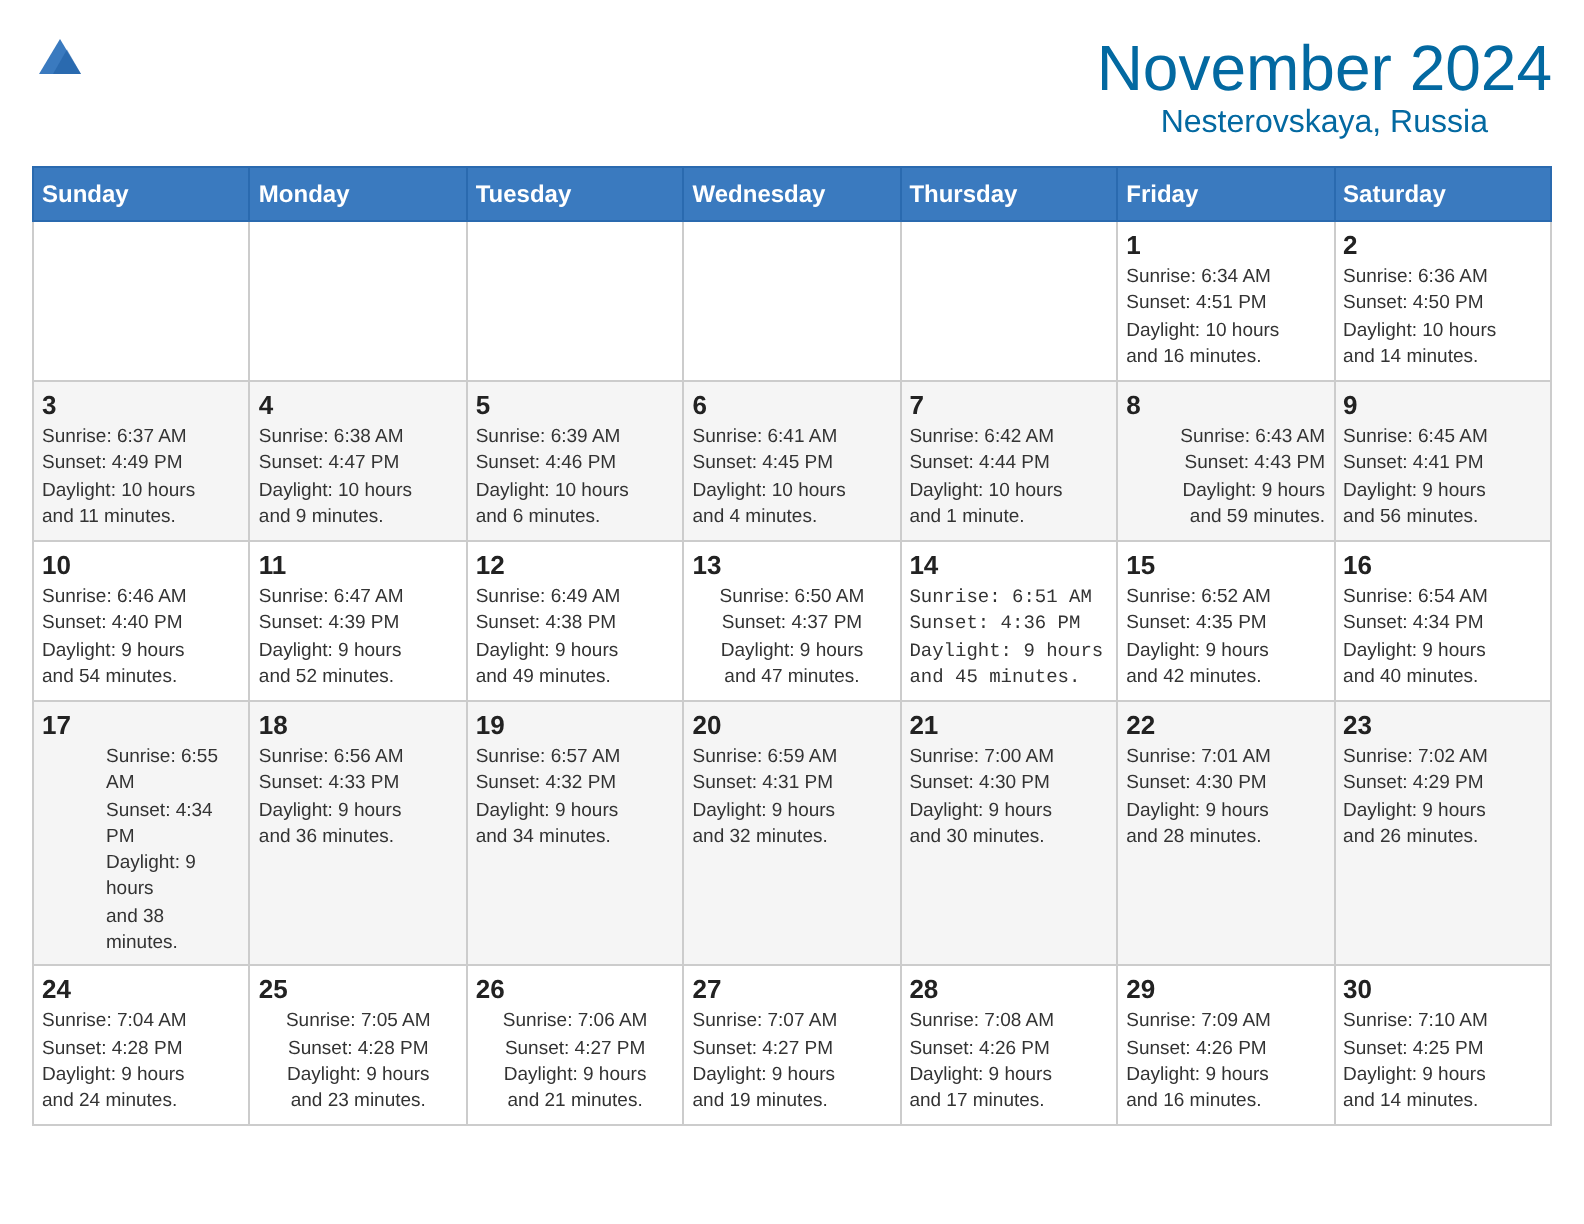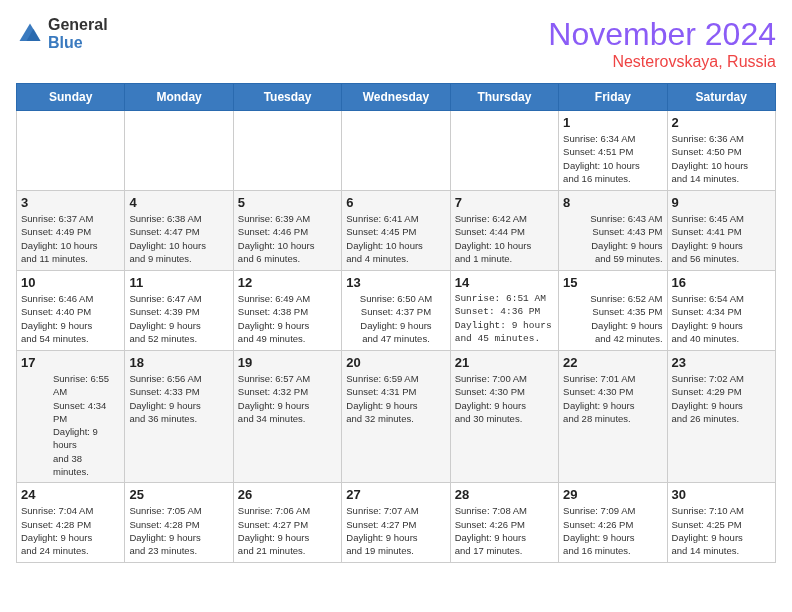--- a/index.html
+++ b/index.html
@@ -39,36 +39,37 @@
     .logo-icon {
       width: 28px;
       height: 28px;
     }
     .title-block {
       text-align: right;
     }
     .month-title {
       font-size: 32px;
       font-weight: normal;
-      color: #8b5cf6;
+      color: #0369a1;
     }
     .location-title {
       font-size: 16px;
-      color: #ef4444;
+      color: #0369a1;
+      text-align: center;
     }
     table {
       width: 100%;
       border-collapse: collapse;
       font-size: 11px;
     }
     thead th {
       background-color: #3a7abf;
       color: #fff;
       padding: 6px 4px;
-      text-align: center;
+      text-align: left;
       font-size: 12px;
       font-weight: bold;
       border: 1px solid #2a6aaf;
     }
     tbody td {
       border: 1px solid #ccc;
       padding: 4px;
       vertical-align: top;
       width: calc(100% / 7);
       min-height: 70px;
@@ -95,24 +96,20 @@
   </style>
 </head>
 <body>
 
 <div class="header">
   <div class="logo">
     <svg class="logo-icon" viewBox="0 0 32 32" xmlns="http://www.w3.org/2000/svg">
       <polygon points="16,4 28,24 4,24" fill="#3a7abf"></polygon>
       <polygon points="20,10 28,24 12,24" fill="#1a5a9f" opacity="0.5"></polygon>
     </svg>
-    <div class="logo-text">
-      <span class="logo-general">General</span>
-      <span class="logo-blue">Blue</span>
-    </div>
   </div>
   <div class="title-block">
     <div class="month-title">November 2024</div>
     <div class="location-title">Nesterovskaya, Russia</div>
   </div>
 </div>
 
 <table>
   <thead>
     <tr>
@@ -229,21 +226,21 @@
         </td>
         <td>
           <div class="day-number">14</div>
           <div class="day-info" style="white-space: pre-line; font-family: Liberation Mono, monospace;">Sunrise: 6:51 AM
 Sunset: 4:36 PM
 Daylight: 9 hours
 and 45 minutes.</div>
         </td>
         <td>
           <div class="day-number">15</div>
-          <div class="day-info" style="white-space: pre-line; text-align: right;">Sunrise: 6:52 AM
+          <div class="day-info" style="white-space: pre-line;">Sunrise: 6:52 AM
 Sunset: 4:35 PM
 Daylight: 9 hours
 and 42 minutes.</div>
         </td>
         <td>
           <div class="day-number">16</div>
           <div class="day-info" style="white-space: pre-line;">Sunrise: 6:54 AM
 Sunset: 4:34 PM
 Daylight: 9 hours
 and 40 minutes.</div>
@@ -303,28 +300,28 @@
       <tr>
         <td>
           <div class="day-number">24</div>
           <div class="day-info" style="white-space: pre-line;">Sunrise: 7:04 AM
 Sunset: 4:28 PM
 Daylight: 9 hours
 and 24 minutes.</div>
         </td>
         <td>
           <div class="day-number">25</div>
-          <div class="day-info" style="white-space: pre-line;">Sunrise: 7:05 AM
+          <div class="day-info" style="white-space: pre-line; text-align: center;">Sunrise: 7:05 AM
 Sunset: 4:28 PM
 Daylight: 9 hours
 and 23 minutes.</div>
         </td>
         <td>
           <div class="day-number">26</div>
-          <div class="day-info" style="white-space: pre-line;">Sunrise: 7:06 AM
+          <div class="day-info" style="white-space: pre-line; text-align: center;">Sunrise: 7:06 AM
 Sunset: 4:27 PM
 Daylight: 9 hours
 and 21 minutes.</div>
         </td>
         <td>
           <div class="day-number">27</div>
           <div class="day-info" style="white-space: pre-line;">Sunrise: 7:07 AM
 Sunset: 4:27 PM
 Daylight: 9 hours
 and 19 minutes.</div>

